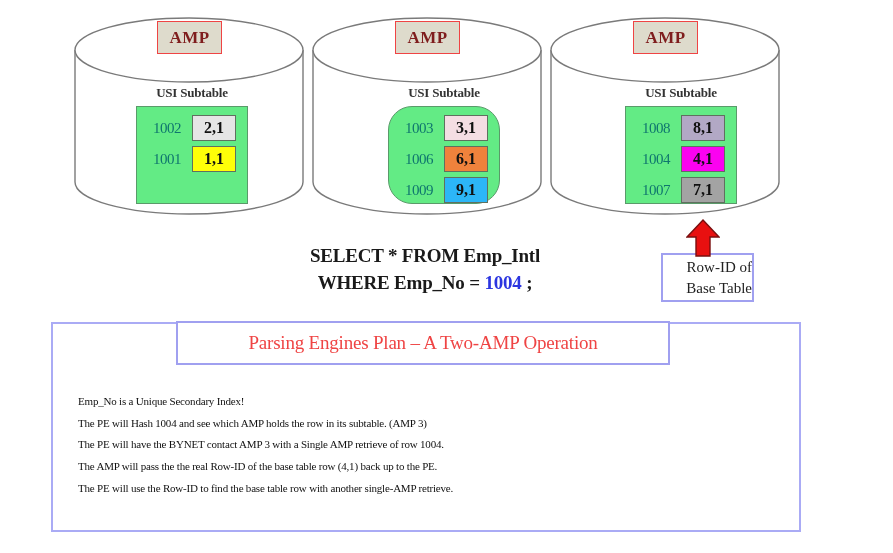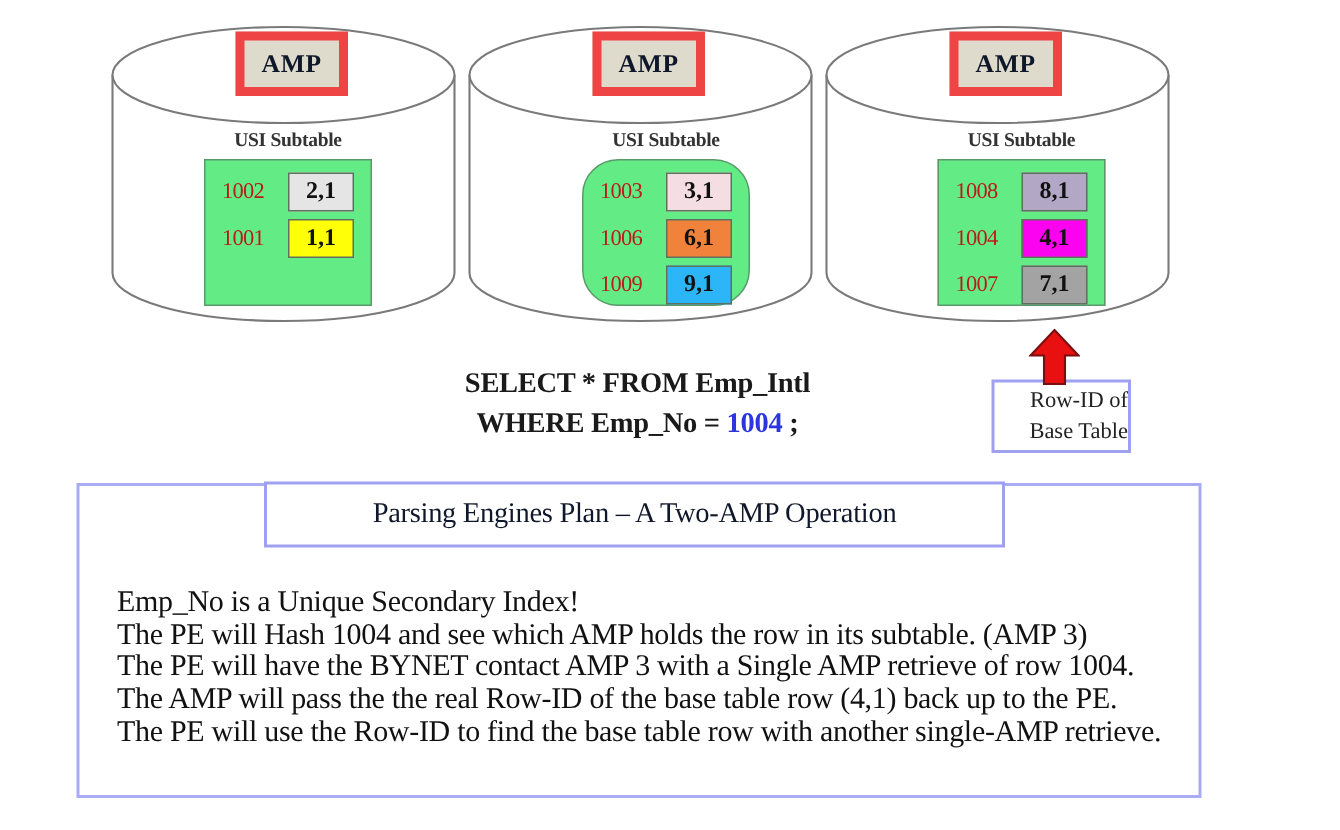--- a/index.html
+++ b/index.html
@@ -4,55 +4,55 @@
 <style>
   html,body{margin:0;padding:0;background:#fff;}
   #canvas{position:relative;width:893px;height:553px;background:#fff;overflow:hidden;
           font-family:"Liberation Serif","DejaVu Serif",serif;color:#1a1a1a;}
 
   
   .cyl{position:absolute;top:14px;width:234px;height:210px;}
   .c1{left:72px;} .c2{left:310px;} .c3{left:548px;}
   .cyl svg{position:absolute;left:0;top:0;}
   .amp-box{position:absolute;left:85px;top:7px;width:63px;height:31px;
-           background:#dedbcc;border:6px solid #ef4444;
+           background:#dedbcc;border:1px solid #ef4444;
            display:flex;align-items:center;justify-content:center;
-           font-size:17px;font-weight:600;letter-spacing:.5px;color:#0f172a;}
+           font-size:17px;font-weight:600;letter-spacing:.5px;color:#7f1d1d;}
   .usi{position:absolute;top:71px;height:16px;text-align:center;
        font-size:13px;font-weight:700;color:#333;letter-spacing:-0.2px;}
   .subtable{position:absolute;top:92px;width:112px;height:98px;box-sizing:border-box;
             background:#63eb85;border:1px solid #5a9a6a;
             padding-top:8px;display:flex;flex-direction:column;gap:5px;}
   .c1 .subtable{left:64px;} .c1 .usi{left:64px;width:112px;}
   .c2 .subtable{left:78px;} .c2 .usi{left:78px;width:112px;}
   .c3 .subtable{left:77px;} .c3 .usi{left:77px;width:112px;}
   .strow{display:flex;align-items:center;height:26px;padding-left:11px;gap:6px;}
-  .hash{width:38px;font-size:15px;color:#b91c1c;letter-spacing:-0.5px;}
+  .hash{width:38px;font-size:15px;color:#0f766e;letter-spacing:-0.5px;text-align:center;}
   .rowid{width:44px;height:26px;box-sizing:border-box;border:1px solid #60705f;
          display:flex;align-items:center;justify-content:center;
          font-size:16px;font-weight:600;color:#111;}
 
   
   .query{position:absolute;left:260px;top:242px;width:330px;text-align:center;
          font-size:19px;font-weight:700;line-height:27px;color:#1a1a1a;letter-spacing:-0.2px;}
   .q-val{color:#2b35e0;}
 
   
   .arrow{position:absolute;left:686px;top:219px;z-index:3;}
   .callout{position:absolute;left:661px;top:253px;width:93px;height:49px;box-sizing:border-box;
            background:#fff;border:2px solid #a0a0f0;text-align:right;
            font-size:15px;line-height:21px;padding-top:2px;color:#222;z-index:2;}
 
   
   .plan-outer{position:absolute;left:51px;top:322px;width:750px;height:210px;box-sizing:border-box;
               border:2px solid #aaabf5;background:#fff;}
   .plan-title{position:absolute;left:176px;top:321px;width:494px;height:44px;box-sizing:border-box;
               border:2px solid #a0a0f0;background:#fff;text-align:center;
-              font-size:19px;line-height:40px;color:#0f172a;z-index:2;letter-spacing:-0.2px;}
-  .plan-body{position:absolute;left:78px;top:391px;font-size:20px;line-height:21.7px;color:#111;}
+              font-size:19px;line-height:40px;color:#ef4444;z-index:2;letter-spacing:-0.2px;}
+  .plan-body{position:absolute;left:78px;top:391px;font-size:11px;line-height:21.7px;color:#111;}
   .plan-body div{white-space:nowrap;letter-spacing:-0.2px;}
 </style>
 </head>
 <body>
 
 <div id="canvas">
 
   <div class="cyl c1">
     <svg width="234" height="210" viewBox="0 0 234 210">
       <path d="M 3 36 L 3 168 A 114 32 0 0 0 231 168 L 231 36" fill="#ffffff" stroke="#7a7a7a" stroke-width="1.4"></path>

